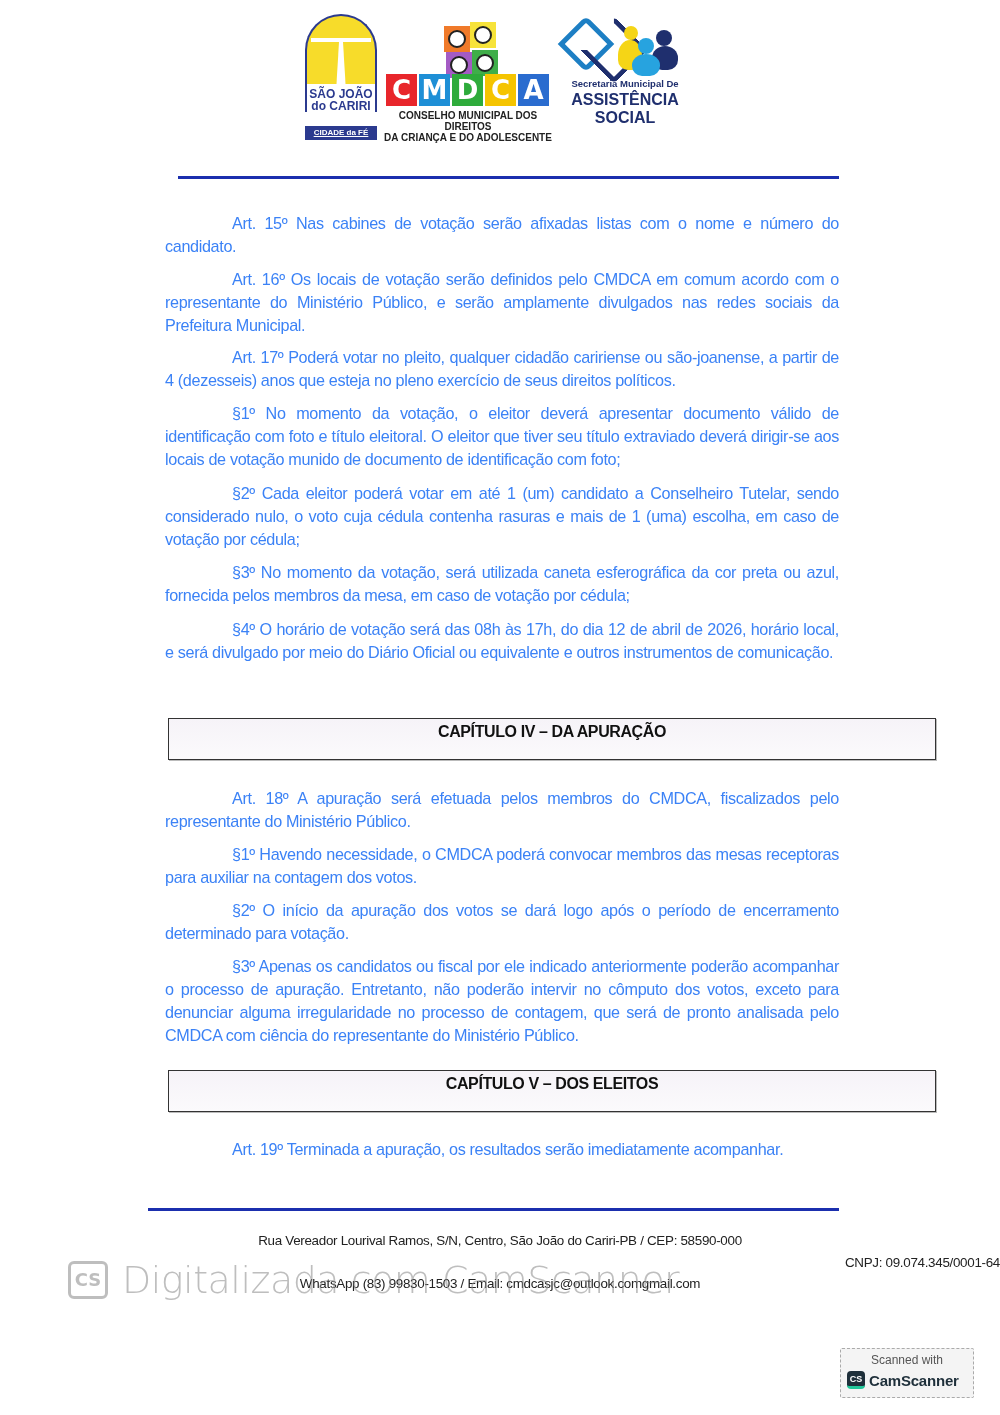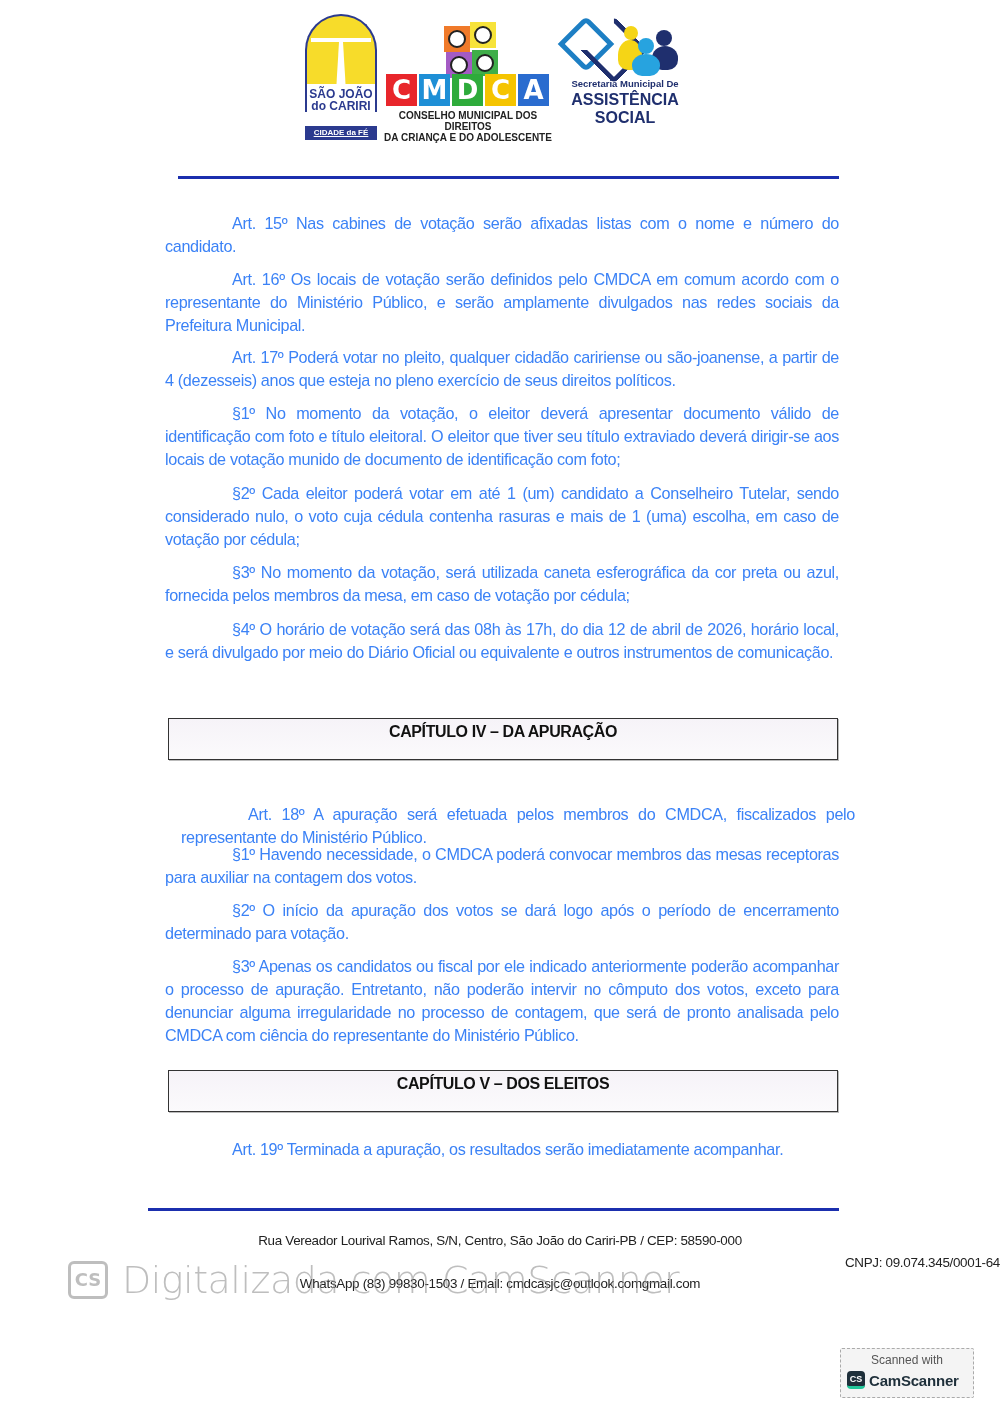--- a/index.html
+++ b/index.html
@@ -70,21 +70,21 @@
 
   
   .content { position: absolute; left: 165px; top: 210px; width: 674px; }
   .para {
     position: absolute; left: 0; width: 674px;
     font-family: "Liberation Sans", sans-serif; font-size: 16.2px; line-height: 23px;
     text-align: justify; color: #3b82f6; letter-spacing: -0.35px;
   }
   .para .indent { display: inline-block; width: 67px; }
   .chapter {
-    position: absolute; left: 3px; width: 670px; height: 42px; box-sizing: border-box;
+    position: absolute; left: 3px; width: 768px; height: 42px; box-sizing: border-box;
     border: 1.5px solid #333; background: linear-gradient(#f6f3f8, #fbfafc);
     box-shadow: 1px 1px 0 #bbb;
   }
   .chapter span {
     display: block; text-align: center; font-weight: bold; font-size: 16px; padding-top: 4px;
     letter-spacing: -0.4px; color: #111;
   }
 
   
   .footer { position: absolute; left: 0; top: 1230px; width: 1000px; }
@@ -190,21 +190,21 @@
   <p class="para" style="top:136px;margin:0"><span class="indent"></span><span>Art. 17º Poderá votar no pleito, qualquer cidadão caririense ou são-joanense, a partir de 4 (dezesseis) anos que esteja no pleno exercício de seus direitos políticos.</span></p>
   <p class="para" style="top:192px;margin:0"><span class="indent"></span><span>§1º No momento da votação, o eleitor deverá apresentar documento válido de identificação com foto e título eleitoral. O eleitor que tiver seu título extraviado deverá dirigir-se aos locais de votação munido de documento de identificação com foto;</span></p>
   <p class="para" style="top:272px;margin:0"><span class="indent"></span><span>§2º Cada eleitor poderá votar em até 1 (um) candidato a Conselheiro Tutelar, sendo considerado nulo, o voto cuja cédula contenha rasuras e mais de 1 (uma) escolha, em caso de votação por cédula;</span></p>
   <p class="para" style="top:351px;margin:0"><span class="indent"></span><span>§3º No momento da votação, será utilizada caneta esferográfica da cor preta ou azul, fornecida pelos membros da mesa, em caso de votação por cédula;</span></p>
   <p class="para" style="top:408px;margin:0"><span class="indent"></span><span>§4º O horário de votação será das 08h às 17h, do dia 12 de abril de 2026, horário local, e será divulgado por meio do Diário Oficial ou equivalente e outros instrumentos de comunicação.</span></p>
 
   <div class="chapter" style="top:508px">
     <span>CAPÍTULO IV – DA APURAÇÃO</span>
   </div>
 
-  <p class="para" style="top:577px;margin:16px"><span class="indent"></span><span>Art. 18º A apuração será efetuada pelos membros do CMDCA, fiscalizados pelo representante do Ministério Público.</span></p>
+  <p class="para" style="top:577px;margin:0"><span class="indent"></span><span>Art. 18º A apuração será efetuada pelos membros do CMDCA, fiscalizados pelo representante do Ministério Público.</span></p>
   <p class="para" style="top:633px;margin:0"><span class="indent"></span><span>§1º Havendo necessidade, o CMDCA poderá convocar membros das mesas receptoras para auxiliar na contagem dos votos.</span></p>
   <p class="para" style="top:689px;margin:0"><span class="indent"></span><span>§2º O início da apuração dos votos se dará logo após o período de encerramento determinado para votação.</span></p>
   <p class="para" style="top:745px;margin:0"><span class="indent"></span><span>§3º Apenas os candidatos ou fiscal por ele indicado anteriormente poderão acompanhar o processo de apuração. Entretanto, não poderão intervir no cômputo dos votos, exceto para denunciar alguma irregularidade no processo de contagem, que será de pronto analisada pelo CMDCA com ciência do representante do Ministério Público.</span></p>
 
   <div class="chapter" style="top:860px">
     <span>CAPÍTULO V – DOS ELEITOS</span>
   </div>
 
   <p class="para" style="top:928px;margin:0"><span class="indent"></span><span>Art. 19º Terminada a apuração, os resultados serão imediatamente acompanhar.</span></p>
 </div>

